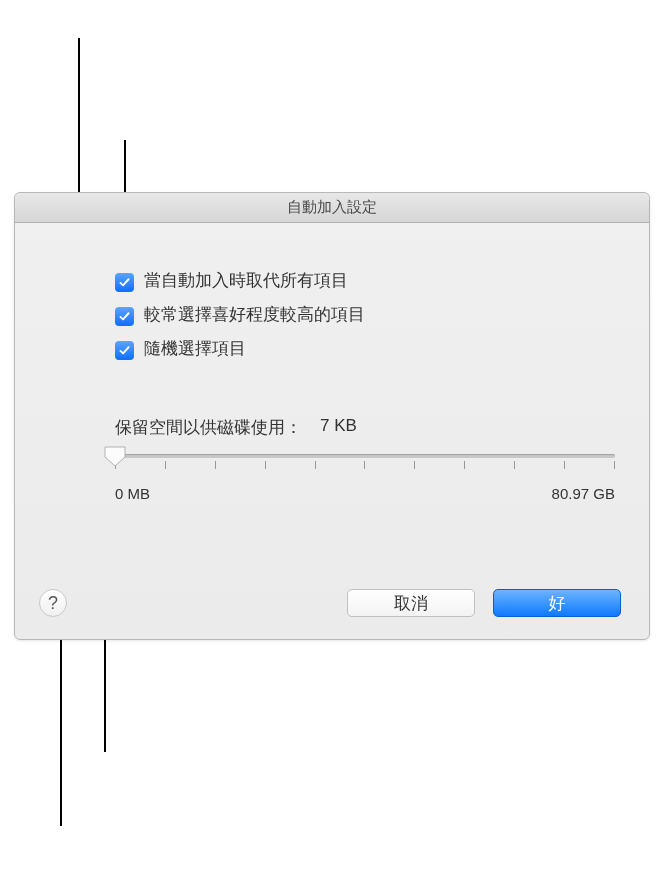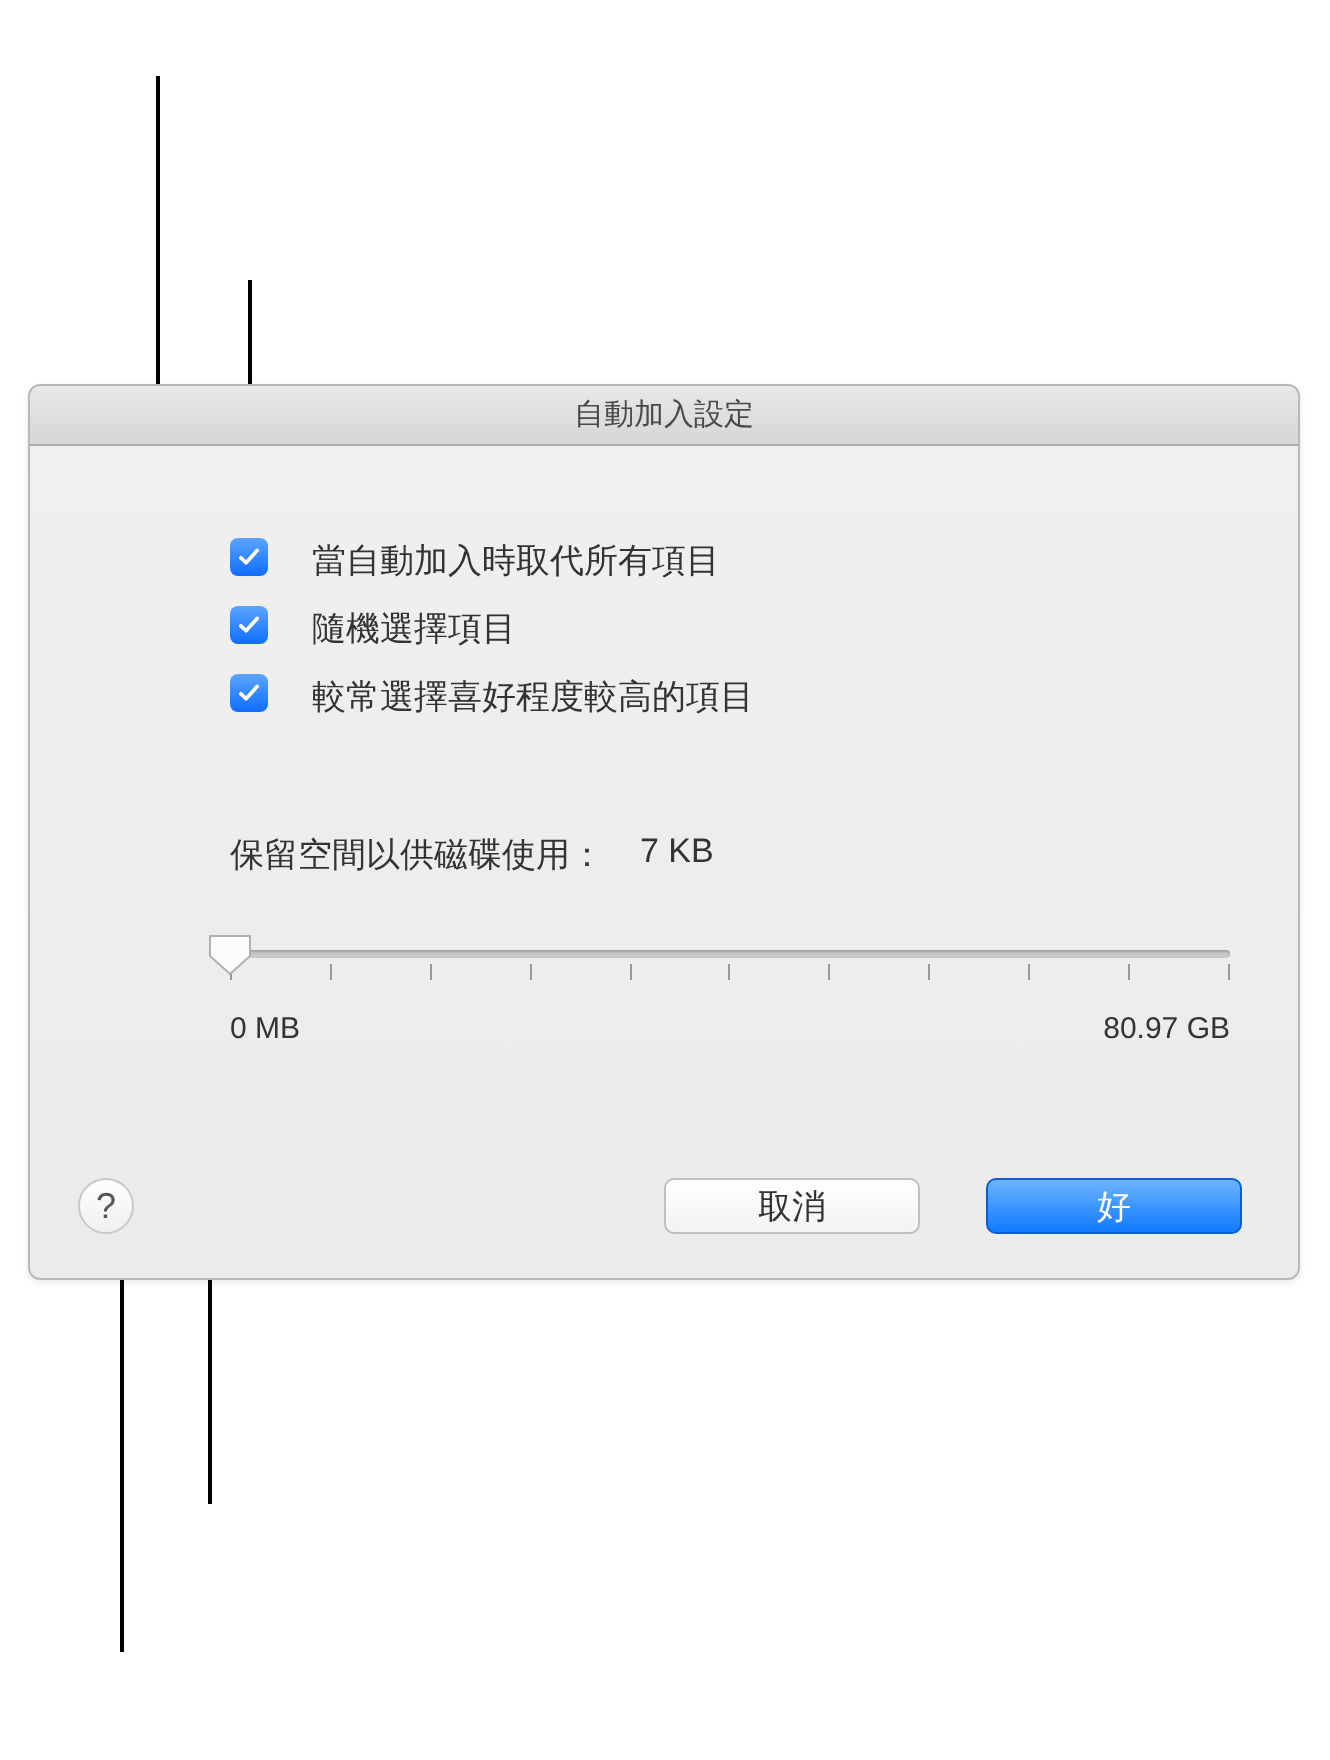--- a/index.html
+++ b/index.html
@@ -36,23 +36,22 @@
       color: #4a4a4a;
       font-weight: 400;
     }
     .content {
       padding: 46px 30px 20px 100px;
       position: relative;
       height: calc(100% - 30px);
     }
     .checkbox-row {
       display: flex;
-      align-items: flex-start;
+      align-items: flex-end;
       margin-bottom: 11px;
-      gap: 12px;
     }
     .checkbox {
       width: 19px;
       height: 19px;
       background: linear-gradient(to bottom, #5aa5ff 0%, #0f6dff 100%);
       border-radius: 4px;
       margin-right: 10px;
       display: flex;
       align-items: center;
       justify-content: center;
@@ -66,21 +65,21 @@
       cursor: default;
     }
     .slider-section {
       margin-top: 56px;
       padding-left: 0;
     }
     .slider-label-row {
       display: flex;
       font-size: 17px;
       color: #333;
-      margin-bottom: 25px;
+      margin-bottom: 4px;
     }
     .slider-label-row .val { margin-left: 18px; }
     .slider-container {
       position: relative;
       width: 500px;
       height: 30px;
     }
     .slider-track {
       position: absolute;
       top: 11px;
@@ -120,21 +119,21 @@
       width: 500px;
       font-size: 15px;
       color: #333;
       margin-top: 12px;
     }
     .button-row {
       position: absolute;
       bottom: 22px;
       right: 28px;
       display: flex;
-      gap: 33px;
+      gap: 18px;
       padding-left: 36px;
     }
     .btn {
       width: 128px;
       height: 28px;
       border-radius: 5px;
       font-size: 17px;
       display: flex;
       align-items: center;
       justify-content: center;
@@ -192,30 +191,30 @@
       </div>
       <span class="checkbox-label">當自動加入時取代所有項目</span>
     </div>
 
     <div class="checkbox-row">
       <div class="checkbox">
         <svg viewBox="0 0 16 16">
             <path d="M3 8.5 L6.2 11.5 L13 4" stroke="#fff" stroke-width="2.3" fill="none" stroke-linecap="round" stroke-linejoin="round"></path>
           </svg>
       </div>
-      <span class="checkbox-label">隨機選擇項目</span>
+      <span class="checkbox-label">較常選擇喜好程度較高的項目</span>
     </div>
 
     <div class="checkbox-row">
       <div class="checkbox">
         <svg viewBox="0 0 16 16">
             <path d="M3 8.5 L6.2 11.5 L13 4" stroke="#fff" stroke-width="2.3" fill="none" stroke-linecap="round" stroke-linejoin="round"></path>
           </svg>
       </div>
-      <span class="checkbox-label">較常選擇喜好程度較高的項目</span>
+      <span class="checkbox-label">隨機選擇項目</span>
     </div>
 
     <div class="slider-section">
       <div class="slider-label-row">
         <span>保留空間以供磁碟使用：</span>
         <span class="val">7 KB</span>
       </div>
       <div class="slider-container">
         <div class="slider-track"></div>
         <div class="slider-ticks">

